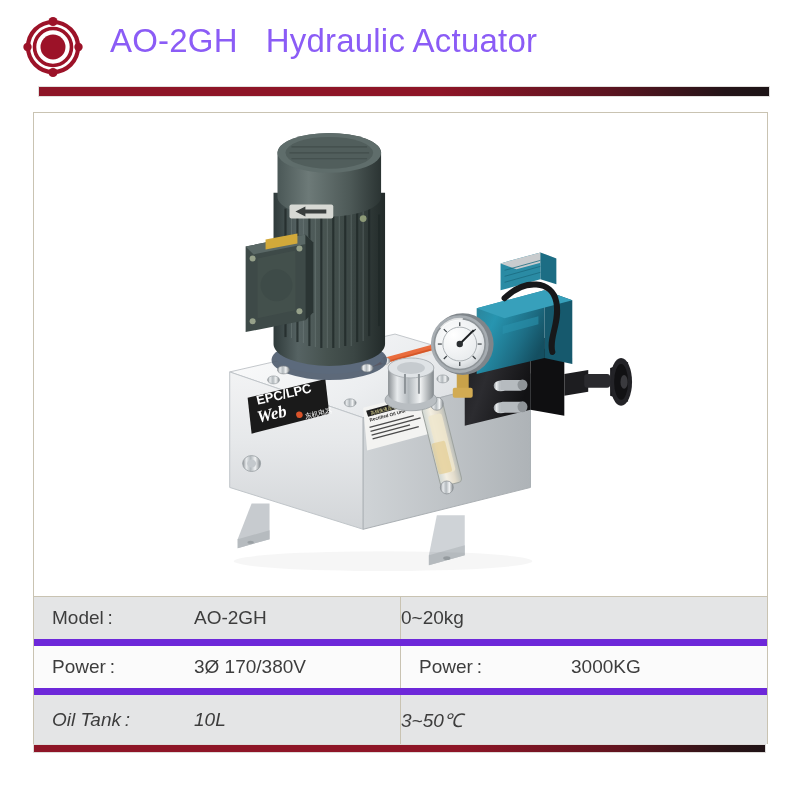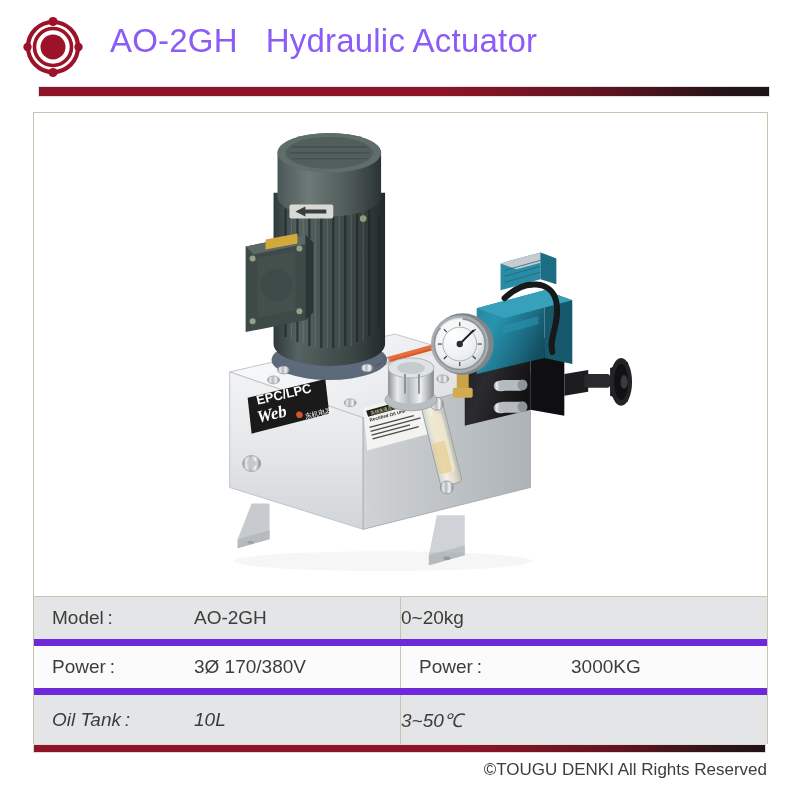--- a/index.html
+++ b/index.html
@@ -468,15 +468,14 @@
         <span class="spec-val">10L</span>
       </div>
       <div class="spec-cell right-group">
         <span class="spec-val">3~50℃</span>
       </div>
     </div>
   </div>
 
   <div class="table-rule"></div>
 
-  <div class="footer">©TOUGU DENKI All Rights Reserved</div>
 
 </div>
 
 </body></html>

